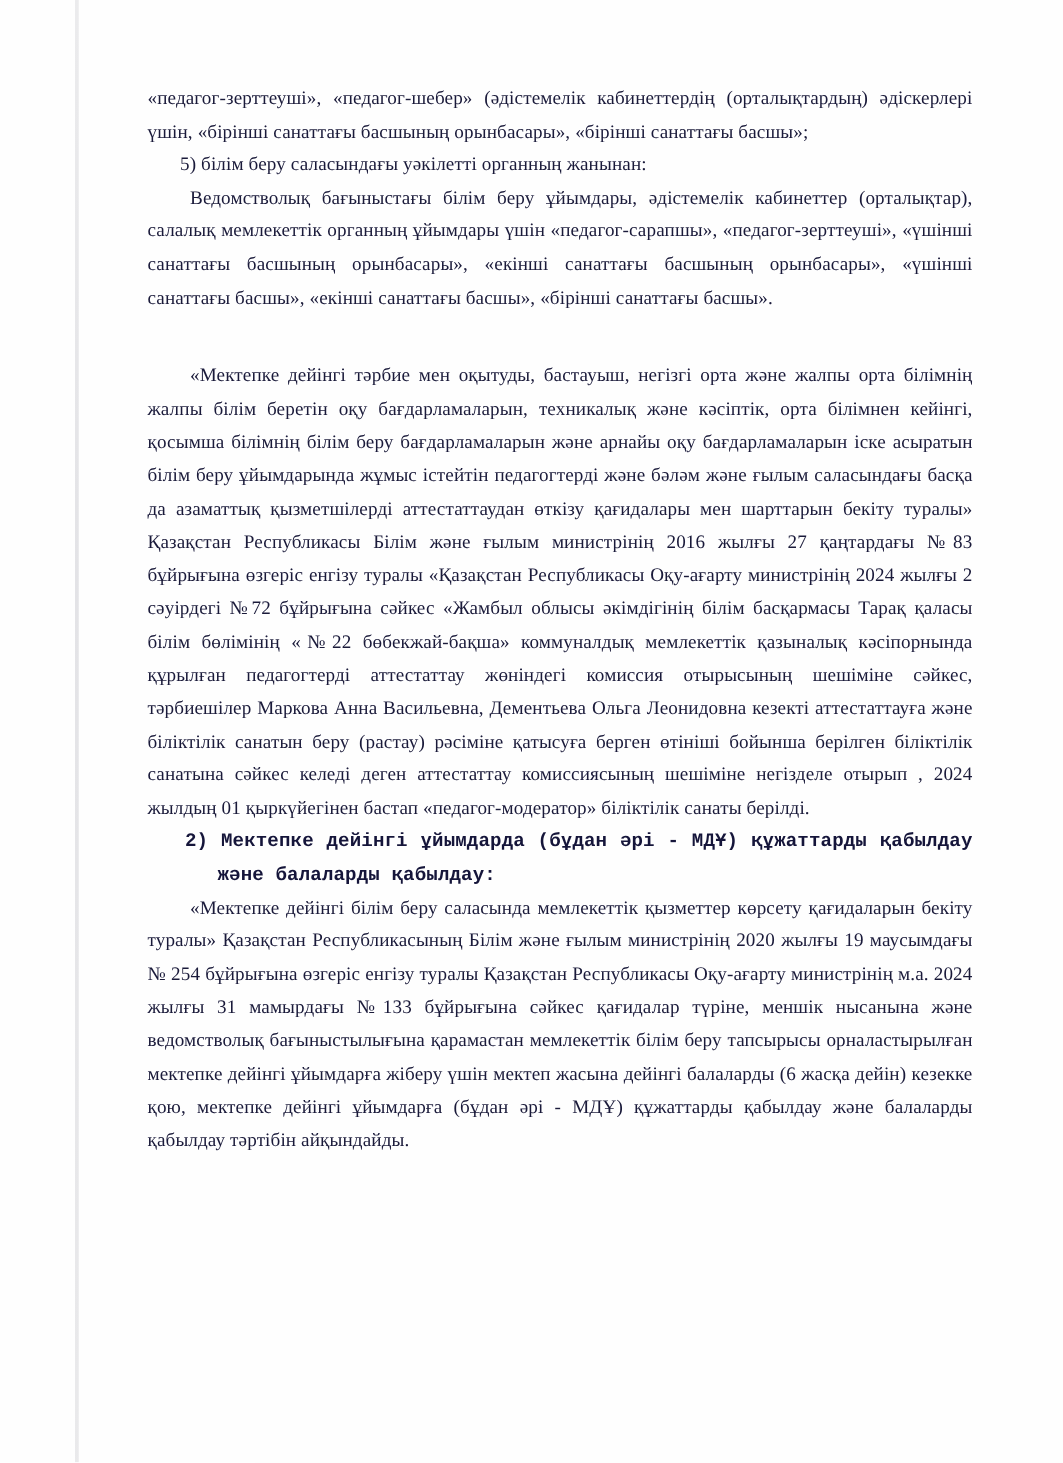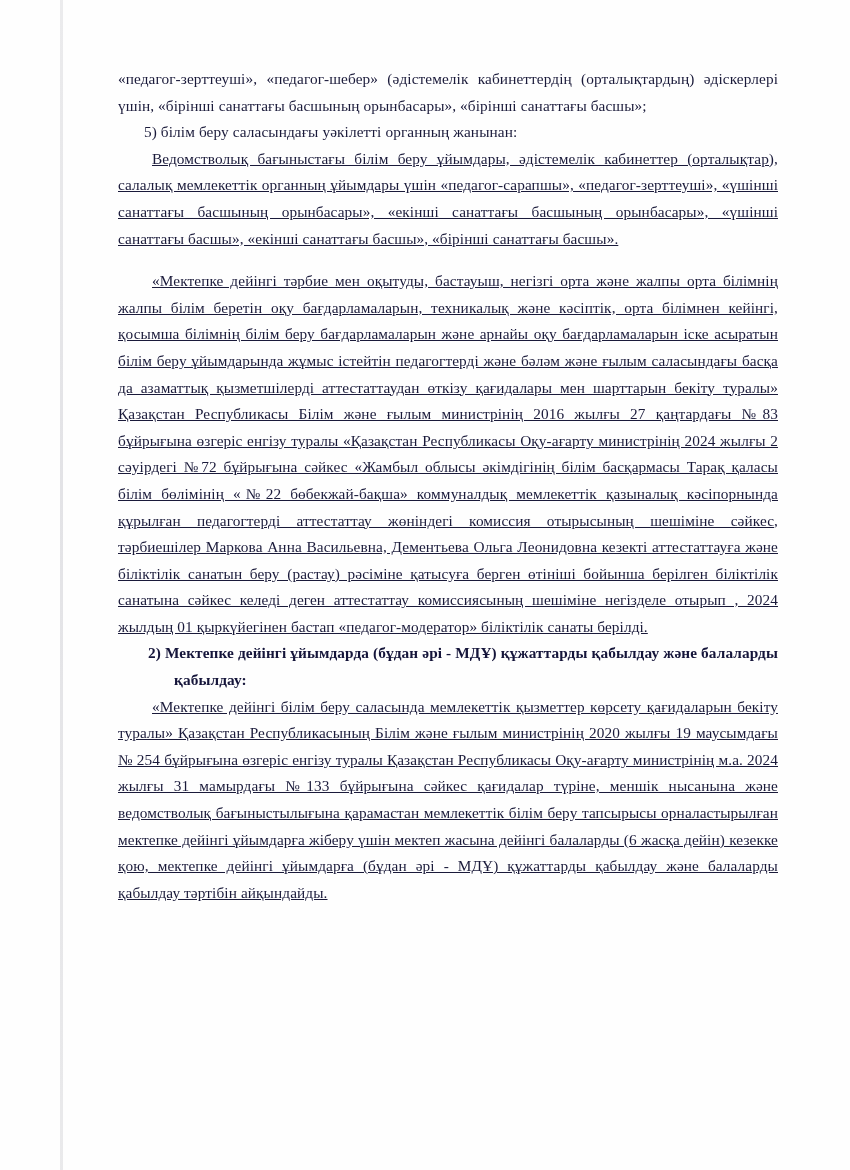--- a/index.html
+++ b/index.html
@@ -39,37 +39,37 @@
     margin: 0;
     color: #1a1a3a;
     font-size: 15.3px;
     line-height: 26.6px;
     text-align: justify;
     text-justify: inter-word;
     letter-spacing: 0.1px;
   }
   .indent {
     text-indent: 34px;
-    text-decoration: underline;
   }
   .indent-small {
     text-indent: 26px;
   }
   .gap-sm { margin-top: 0px; }
-  .gap-lg { margin-top: 16px; }
+  .gap-lg { margin-top: 36px; }
 
   .hdr {
     font-weight: bold;
     color: #15153a;
     font-size: 15.3px;
     line-height: 26.6px;
     text-align: justify;
     margin: 0;
     padding-left: 56px;
     text-indent: -26px;
+    font-family: Liberation Mono, monospace;
   }
 </style>
 </head>
 <body>
 
 <div class="page">
   <div class="left-margin-bar"></div>
 
   <div class="content">
 

